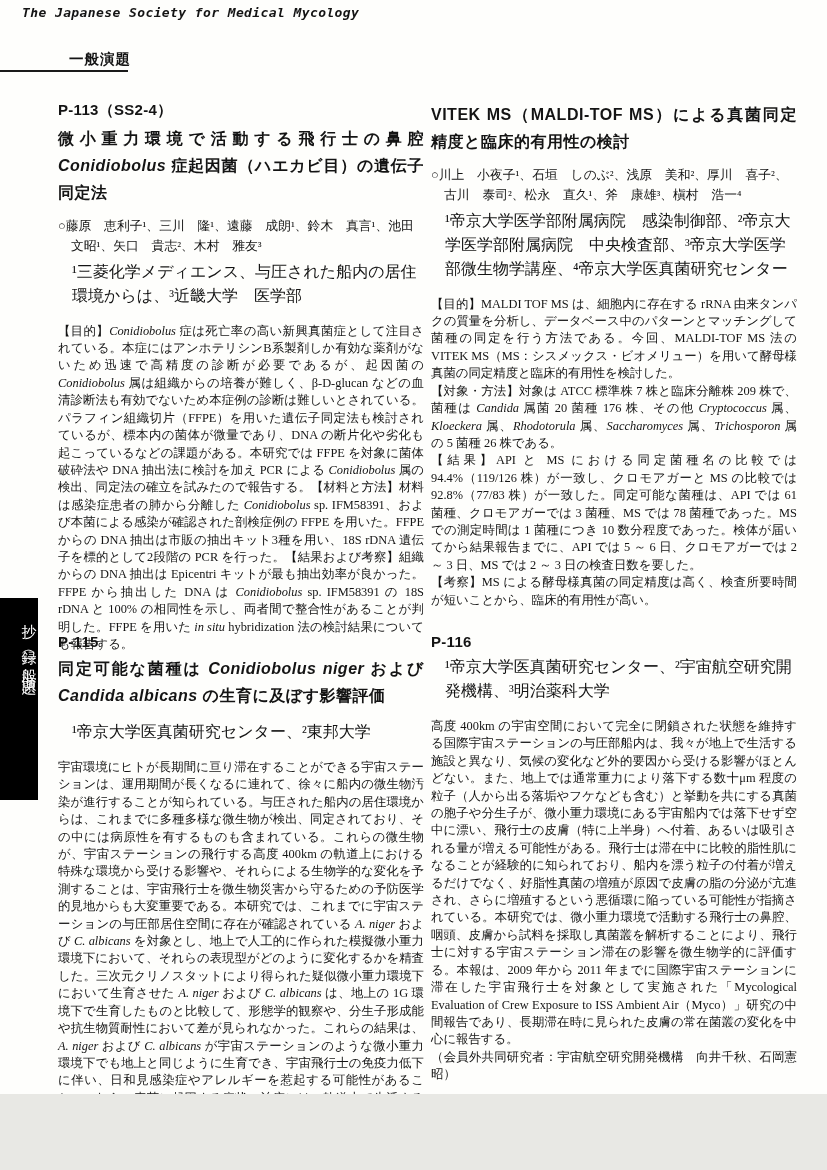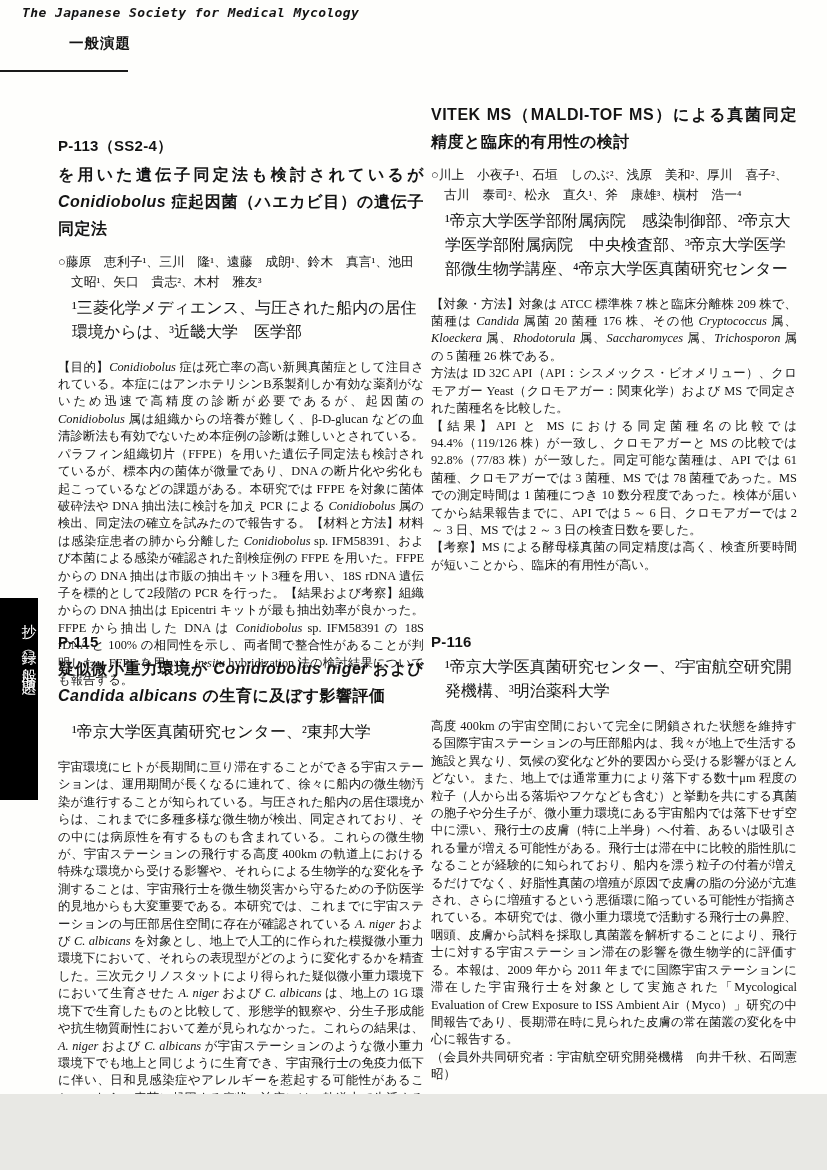--- a/index.html
+++ b/index.html
@@ -7,29 +7,29 @@
     position:relative;width:827px;height:1094px;margin:0 auto;
     background:#fefefc;color:#141414;overflow:hidden;
     font-family:"Liberation Serif",serif;
   }
   .scan-header{
     position:absolute;left:22px;top:5px;
     font-family:"DejaVu Sans Mono",monospace;
     font-style:italic;font-weight:bold;font-size:13px;letter-spacing:0.4px;
   }
   .session-label{
-    position:absolute;left:69px;top:34px;
+    position:absolute;left:69px;top:50px;
     font-family:"Liberation Sans",sans-serif;
     font-weight:bold;font-size:14.5px;letter-spacing:1px;
   }
   .session-rule{
     position:absolute;left:0;top:70px;width:128px;height:2px;background:#1a1a1a;
   }
   .abstract{position:absolute;width:366px;}
-  .abs-a1{left:58px;top:101px;margin-top:36px;}
+  .abs-a1{left:58px;top:101px;}
   .abs-a2{left:431px;top:101px;}
   .abs-a3{left:58px;top:633px;}
   .abs-a4{left:431px;top:633px;}
   .abs-id{
     font-family:"Liberation Sans",sans-serif;
     font-weight:bold;font-size:15px;margin:0 0 5px 0;letter-spacing:0.3px;
   }
   .abs-title{
     font-family:"Liberation Sans",sans-serif;
     font-weight:bold;font-size:16px;line-height:27px;
@@ -72,43 +72,43 @@
 
 <div class="page">
 
   <div class="scan-header">The Japanese Society for Medical Mycology</div>
 
   <div class="session-label">一般演題</div>
   <div class="session-rule"></div>
 
   <article class="abstract abs-a1">
     <h2 class="abs-id">P-113（SS2-4）</h2>
-    <h3 class="abs-title"><span>を用いた遺伝子同定法も検討されているが</span><i>Conidiobolus</i><span> 症起因菌（ハエカビ目）の遺伝子同定法</span></h3>
+    <h3 class="abs-title"><span>微小重力環境で活動する飛行士の鼻腔</span><i>Conidiobolus</i><span> 症起因菌（ハエカビ目）の遺伝子同定法</span></h3>
     <p class="abs-authors">○藤原　恵利子¹、三川　隆¹、遠藤　成朗¹、鈴木　真言¹、池田　文昭¹、矢口　貴志²、木村　雅友³</p>
     <p class="abs-affil">¹三菱化学メディエンス、与圧された船内の居住環境からは、³近畿大学　医学部</p>
     <div class="abs-body">
         <p><span>【目的】</span><i>Conidiobolus</i><span> 症は死亡率の高い新興真菌症として注目されている。本症にはアンホテリシンB系製剤しか有効な薬剤がないため迅速で高精度の診断が必要であるが、起因菌の </span><i>Conidiobolus</i><span> 属は組織からの培養が難しく、β-D-glucan などの血清診断法も有効でないため本症例の診断は難しいとされている。パラフィン組織切片（FFPE）を用いた遺伝子同定法も検討されているが、標本内の菌体が微量であり、DNA の断片化や劣化も起こっているなどの課題がある。本研究では FFPE を対象に菌体破砕法や DNA 抽出法に検討を加え PCR による </span><i>Conidiobolus</i><span> 属の検出、同定法の確立を試みたので報告する。【材料と方法】材料は感染症患者の肺から分離した </span><i>Conidiobolus</i><span> sp. IFM58391、および本菌による感染が確認された剖検症例の FFPE を用いた。FFPE からの DNA 抽出は市販の抽出キット3種を用い、18S rDNA 遺伝子を標的として2段階の PCR を行った。【結果および考察】組織からの DNA 抽出は Epicentri キットが最も抽出効率が良かった。FFPE から抽出した DNA は </span><i>Conidiobolus</i><span> sp. IFM58391 の 18S rDNA と 100% の相同性を示し、両者間で整合性があることが判明した。FFPE を用いた </span><i>in situ</i><span> hybridization 法の検討結果についても報告する。</span></p>
       </div>
   </article>
 
   <article class="abstract abs-a2">
     <h3 class="abs-title"><span>VITEK MS（MALDI-TOF MS）による真菌同定精度と臨床的有用性の検討</span></h3>
     <p class="abs-authors">○川上　小夜子¹、石垣　しのぶ²、浅原　美和²、厚川　喜子²、古川　泰司²、松永　直久¹、斧　康雄³、槇村　浩一⁴</p>
     <p class="abs-affil">¹帝京大学医学部附属病院　感染制御部、²帝京大学医学部附属病院　中央検査部、³帝京大学医学部微生物学講座、⁴帝京大学医真菌研究センター</p>
     <div class="abs-body">
+        <p><span>【目的】MALDI TOF MS は、細胞内に存在する rRNA 由来タンパクの質量を分析し、データベース中のパターンとマッチングして菌種の同定を行う方法である。今回、MALDI-TOF MS 法の VITEK MS（MS：シスメックス・ビオメリュー）を用いて酵母様真菌の同定精度と臨床的有用性を検討した。</span></p>
         <p><span>【対象・方法】対象は ATCC 標準株 7 株と臨床分離株 209 株で、菌種は </span><i>Candida</i><span> 属菌 20 菌種 176 株、その他 </span><i>Cryptococcus</i><span> 属、</span><i>Kloeckera</i><span> 属、</span><i>Rhodotorula</i><span> 属、</span><i>Saccharomyces</i><span> 属、</span><i>Trichosporon</i><span> 属の 5 菌種 26 株である。</span></p>
-        <p><span>方法は ID 32C API（API：シスメックス・ビオメリュー）、クロモアガー Yeast（クロモアガー：関東化学）および MS で同定された菌種名を比較した。</span></p>
         <p><span>【結果】API と MS における同定菌種名の比較では 94.4%（119/126 株）が一致し、クロモアガーと MS の比較では 92.8%（77/83 株）が一致した。同定可能な菌種は、API では 61 菌種、クロモアガーでは 3 菌種、MS では 78 菌種であった。MS での測定時間は 1 菌種につき 10 数分程度であった。検体が届いてから結果報告までに、API では 5 ～ 6 日、クロモアガーでは 2 ～ 3 日、MS では 2 ～ 3 日の検査日数を要した。</span></p>
         <p><span>【考察】MS による酵母様真菌の同定精度は高く、検査所要時間が短いことから、臨床的有用性が高い。</span></p>
       </div>
   </article>
 
   <article class="abstract abs-a3">
     <h2 class="abs-id">P-115</h2>
-    <h3 class="abs-title"><span>疑似微小重力環境が </span><i>Conidiobolus niger</i><span> および </span><i>Candida albicans</i><span> の生育に及ぼす影響評価</span></h3>
+    <h3 class="abs-title"><span>同定可能な菌種は </span><i>Conidiobolus niger</i><span> および </span><i>Candida albicans</i><span> の生育に及ぼす影響評価</span></h3>
     <p class="abs-affil">¹帝京大学医真菌研究センター、²東邦大学</p>
     <div class="abs-body">
         <p><span>宇宙環境にヒトが長期間に亘り滞在することができる宇宙ステーションは、運用期間が長くなるに連れて、徐々に船内の微生物汚染が進行することが知られている。与圧された船内の居住環境からは、これまでに多種多様な微生物が検出、同定されており、その中には病原性を有するものも含まれている。これらの微生物が、宇宙ステーションの飛行する高度 400km の軌道上における特殊な環境から受ける影響や、それらによる生物学的な変化を予測することは、宇宙飛行士を微生物災害から守るための予防医学的見地からも大変重要である。本研究では、これまでに宇宙ステーションの与圧部居住空間に存在が確認されている </span><i>A. niger</i><span> および </span><i>C. albicans</i><span> を対象とし、地上で人工的に作られた模擬微小重力環境下において、それらの表現型がどのように変化するかを精査した。三次元クリノスタットにより得られた疑似微小重力環境下において生育させた </span><i>A. niger</i><span> および </span><i>C. albicans</i><span> は、地上の 1G 環境下で生育したものと比較して、形態学的観察や、分生子形成能や抗生物質耐性において差が見られなかった。これらの結果は、</span><i>A. niger</i><span> および </span><i>C. albicans</i><span> が宇宙ステーションのような微小重力環境下でも地上と同じように生育でき、宇宙飛行士の免疫力低下に伴い、日和見感染症やアレルギーを惹起する可能性があること、これらの真菌に起因する症状の治療には、軌道上で生活する宇宙飛行士に対しても地上と同じ処置が有効であろうことを示唆するものである。</span></p>
         <p><span>（会員外共同研究者：吉本　槙）</span></p>
       </div>
   </article>
 
   <article class="abstract abs-a4">
     <h2 class="abs-id">P-116</h2>
     <p class="abs-affil">¹帝京大学医真菌研究センター、²宇宙航空研究開発機構、³明治薬科大学</p>

